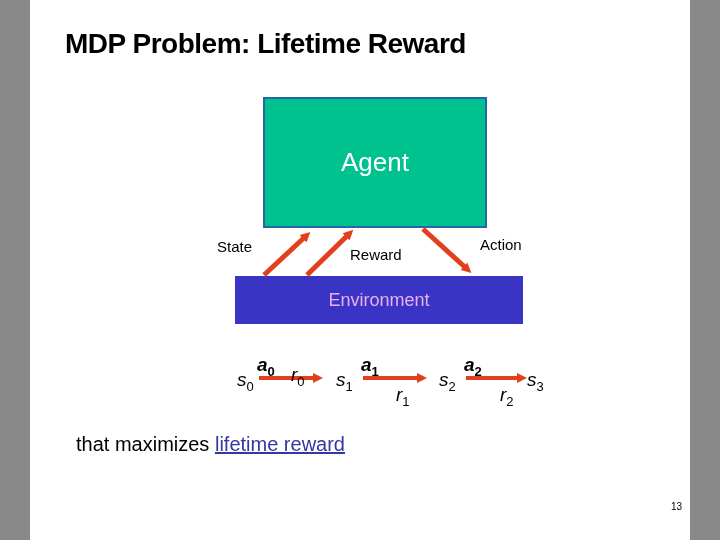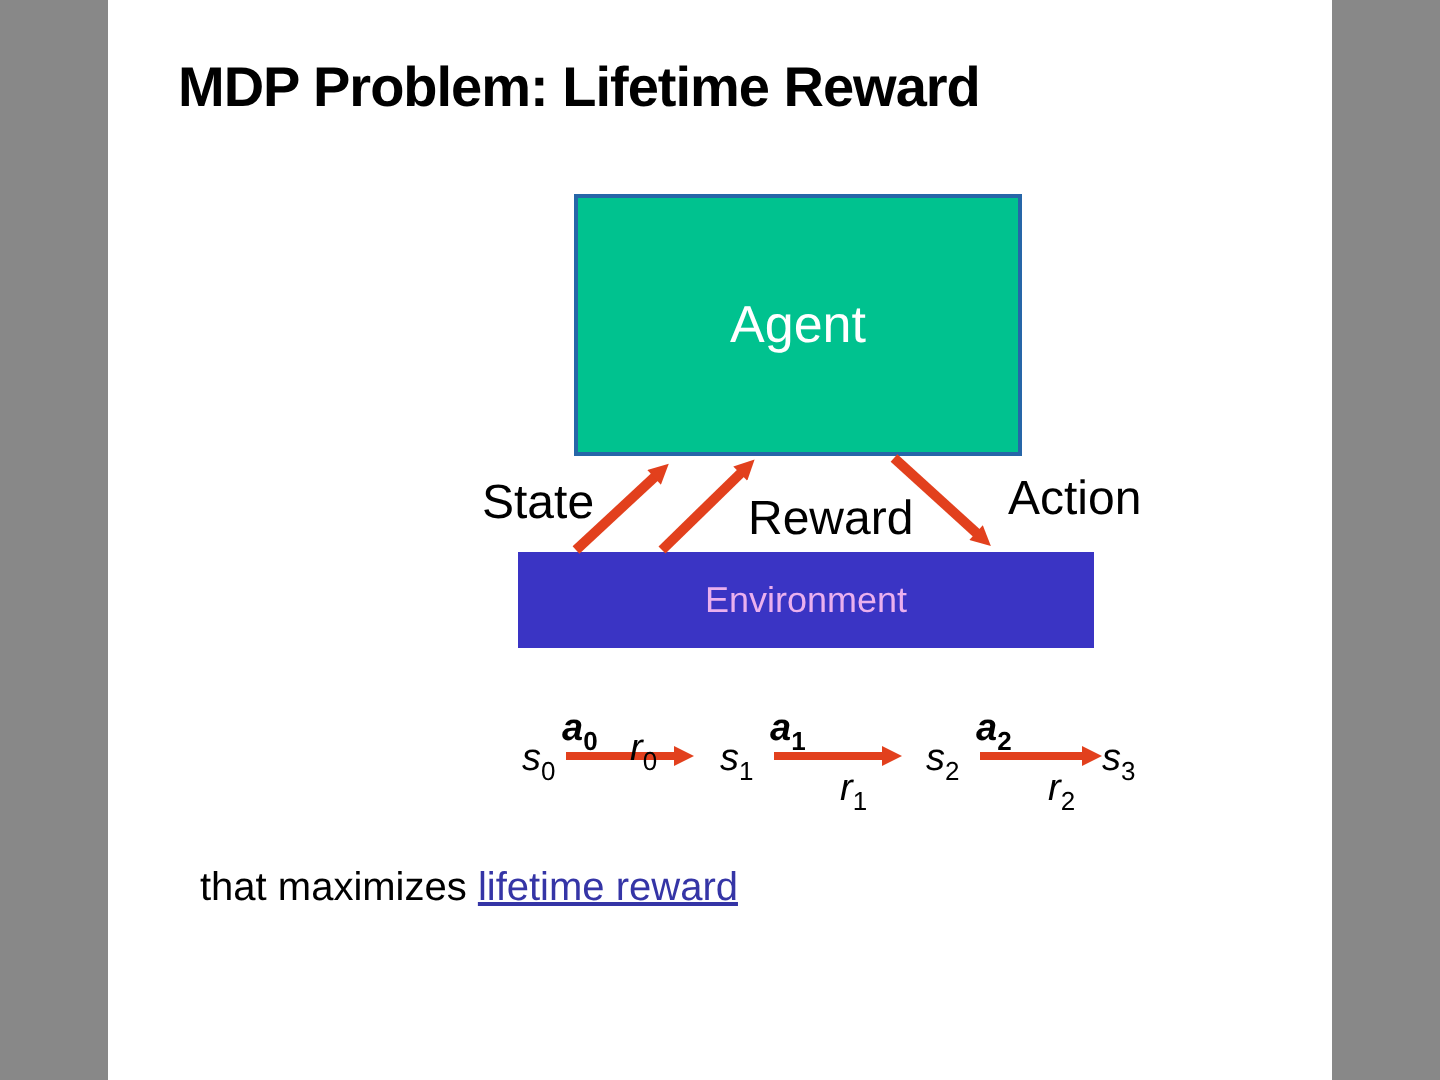--- a/index.html
+++ b/index.html
@@ -4,42 +4,42 @@
 <style>
   :root {
     --agent_fill:#00c28f; --agent_border:#2666a8; --agent_text:#ffffff;
     --environment_fill:#3a34c4; --environment_text:#eab0ee;
     --arrow:#e2401d; --accent_text:#cc4125; --link_text:#3535a6;
     --title_text:#000000; --body_text:#000000;
   }
   * { margin:0; padding:0; box-sizing:border-box; }
   html,body { background:#888; }
   .slide {
-    position:relative; width:612px; height:540px; background:#ffffff;
+    position:relative; width:660px; height:540px; background:#ffffff;
     font-family:"Liberation Sans", sans-serif; overflow:hidden;
     margin:0 auto;
   }
   .page-title {
     position:absolute; left:35px; top:28px;
     font-size:28px; font-weight:bold; color:var(--title_text);
     letter-spacing:-0.5px; white-space:nowrap;
   }
   .agent-box {
     position:absolute; left:233px; top:97px; width:224px; height:131px;
     background:var(--agent_fill); border:2px solid var(--agent_border);
     display:flex; align-items:center; justify-content:center;
   }
   .agent-box .box-label { color:var(--agent_text); font-size:26px; }
   .environment-box {
     position:absolute; left:205px; top:276px; width:288px; height:48px;
     background:var(--environment_fill);
     display:flex; align-items:center; justify-content:center;
   }
   .environment-box .box-label { color:var(--environment_text); font-size:18px; }
-  .io-label { position:absolute; font-size:24px; color:var(--body_text); white-space:nowrap; }
+  .io-label { position:absolute; font-size:15px; color:var(--body_text); white-space:nowrap; }
   .label-state  { left:187px; top:238px; }
   .label-reward { left:320px; top:246px; }
   .label-action { left:450px; top:236px; }
   .overlay { position:absolute; left:0; top:0; pointer-events:none; }
   .seq { position:absolute; font-size:19px; color:#000; white-space:nowrap; line-height:22px; }
   .seq sub { font-size:13px; line-height:1; }
   .seq .base { font-style:italic; }
   .seq-a { font-weight:bold; }
   .body-text {
     position:absolute; left:46px; top:432px; width:640px;

